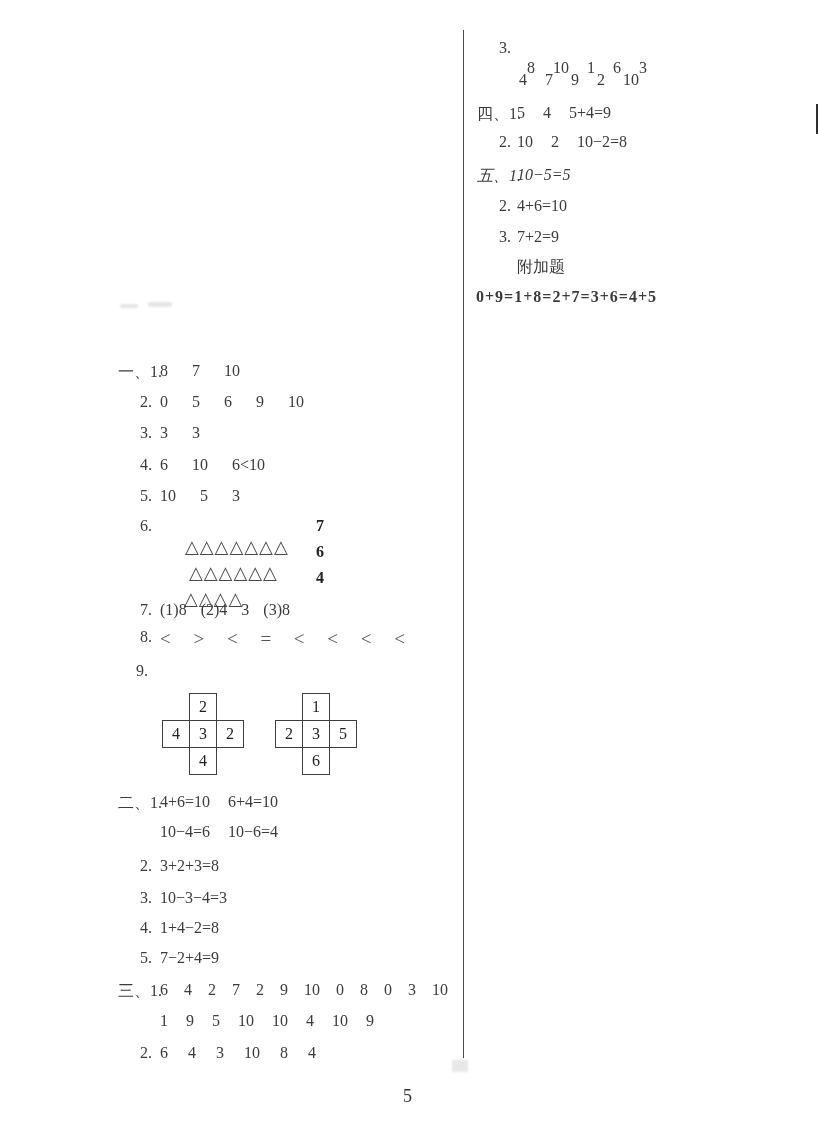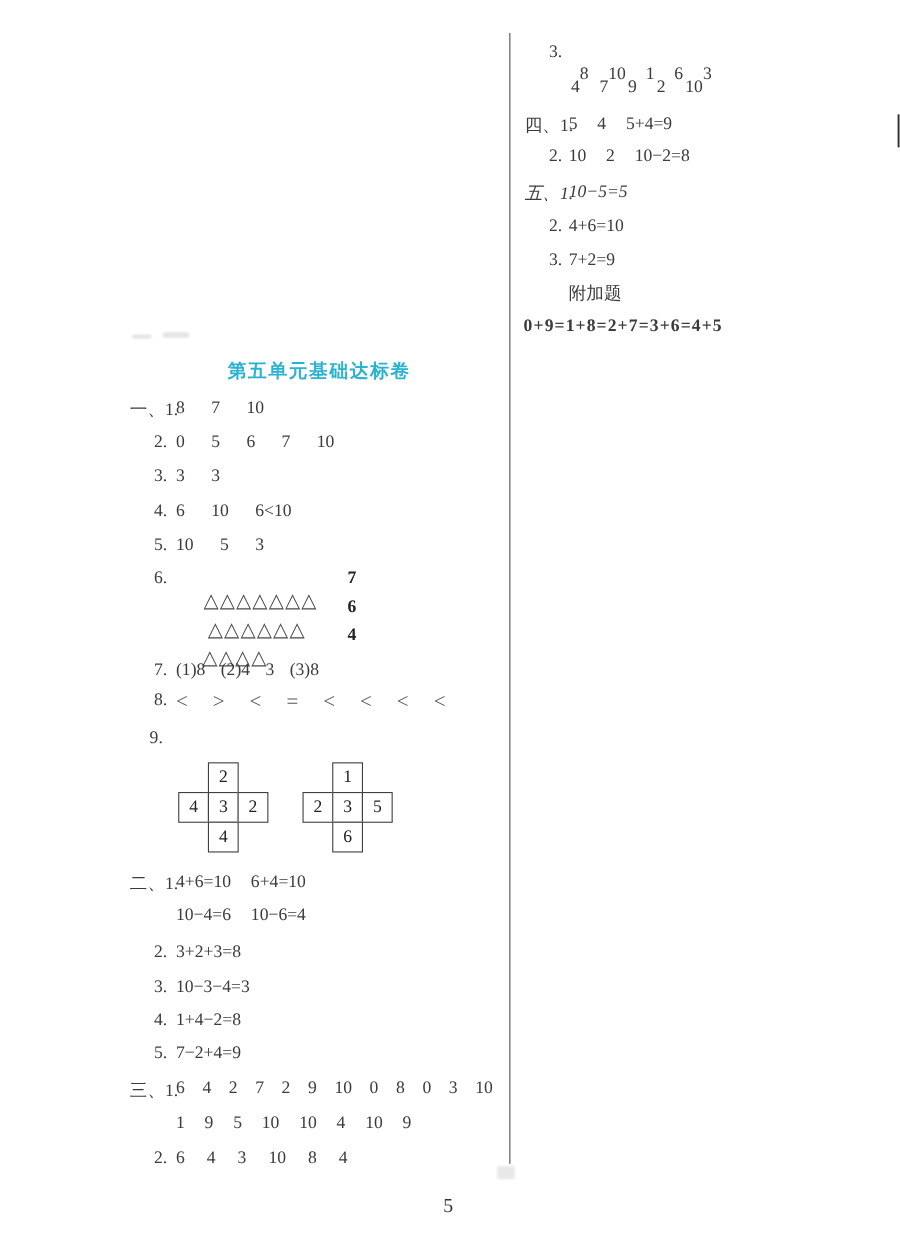--- a/index.html
+++ b/index.html
@@ -32,29 +32,28 @@
 
 <div id="page">
 
   <div class="smudge" style="left:120px;top:304px;width:18px;height:4px;"></div>
   <div class="smudge" style="left:148px;top:302px;width:24px;height:5px;"></div>
   <div class="edge-mark" style="left:816px;top:104px;width:2px;height:30px;"></div>
   <div class="divider-blot" style="left:452px;top:1060px;width:16px;height:12px;"></div>
 
   <div class="divider" style="left:463px;top:30px;height:1028px;"></div>
 
-  <div class="title" style="left:207px;top:326px;color:#2ab3cf;">第五单元基础达标卷</div>
 
   <div class="line" style="left:118px;top:362px;">
     <span class="lbl">一、1.</span>
     <span class="txt ws20" style="left:42px;">8 7 10</span>
   </div>
   <div class="line" style="left:140px;top:393px;">
     <span class="lbl">2.</span>
-    <span class="txt ws20" style="left:20px;">0 5 6 7 10</span>
+    <span class="txt ws20" style="left:20px;">0 5 6 9 10</span>
   </div>
   <div class="line" style="left:140px;top:424px;">
     <span class="lbl">3.</span>
     <span class="txt ws20" style="left:20px;">3 3</span>
   </div>
   <div class="line" style="left:140px;top:456px;">
     <span class="lbl">4.</span>
     <span class="txt ws20" style="left:20px;">6 10 6&lt;10</span>
   </div>
   <div class="line" style="left:140px;top:487px;">

